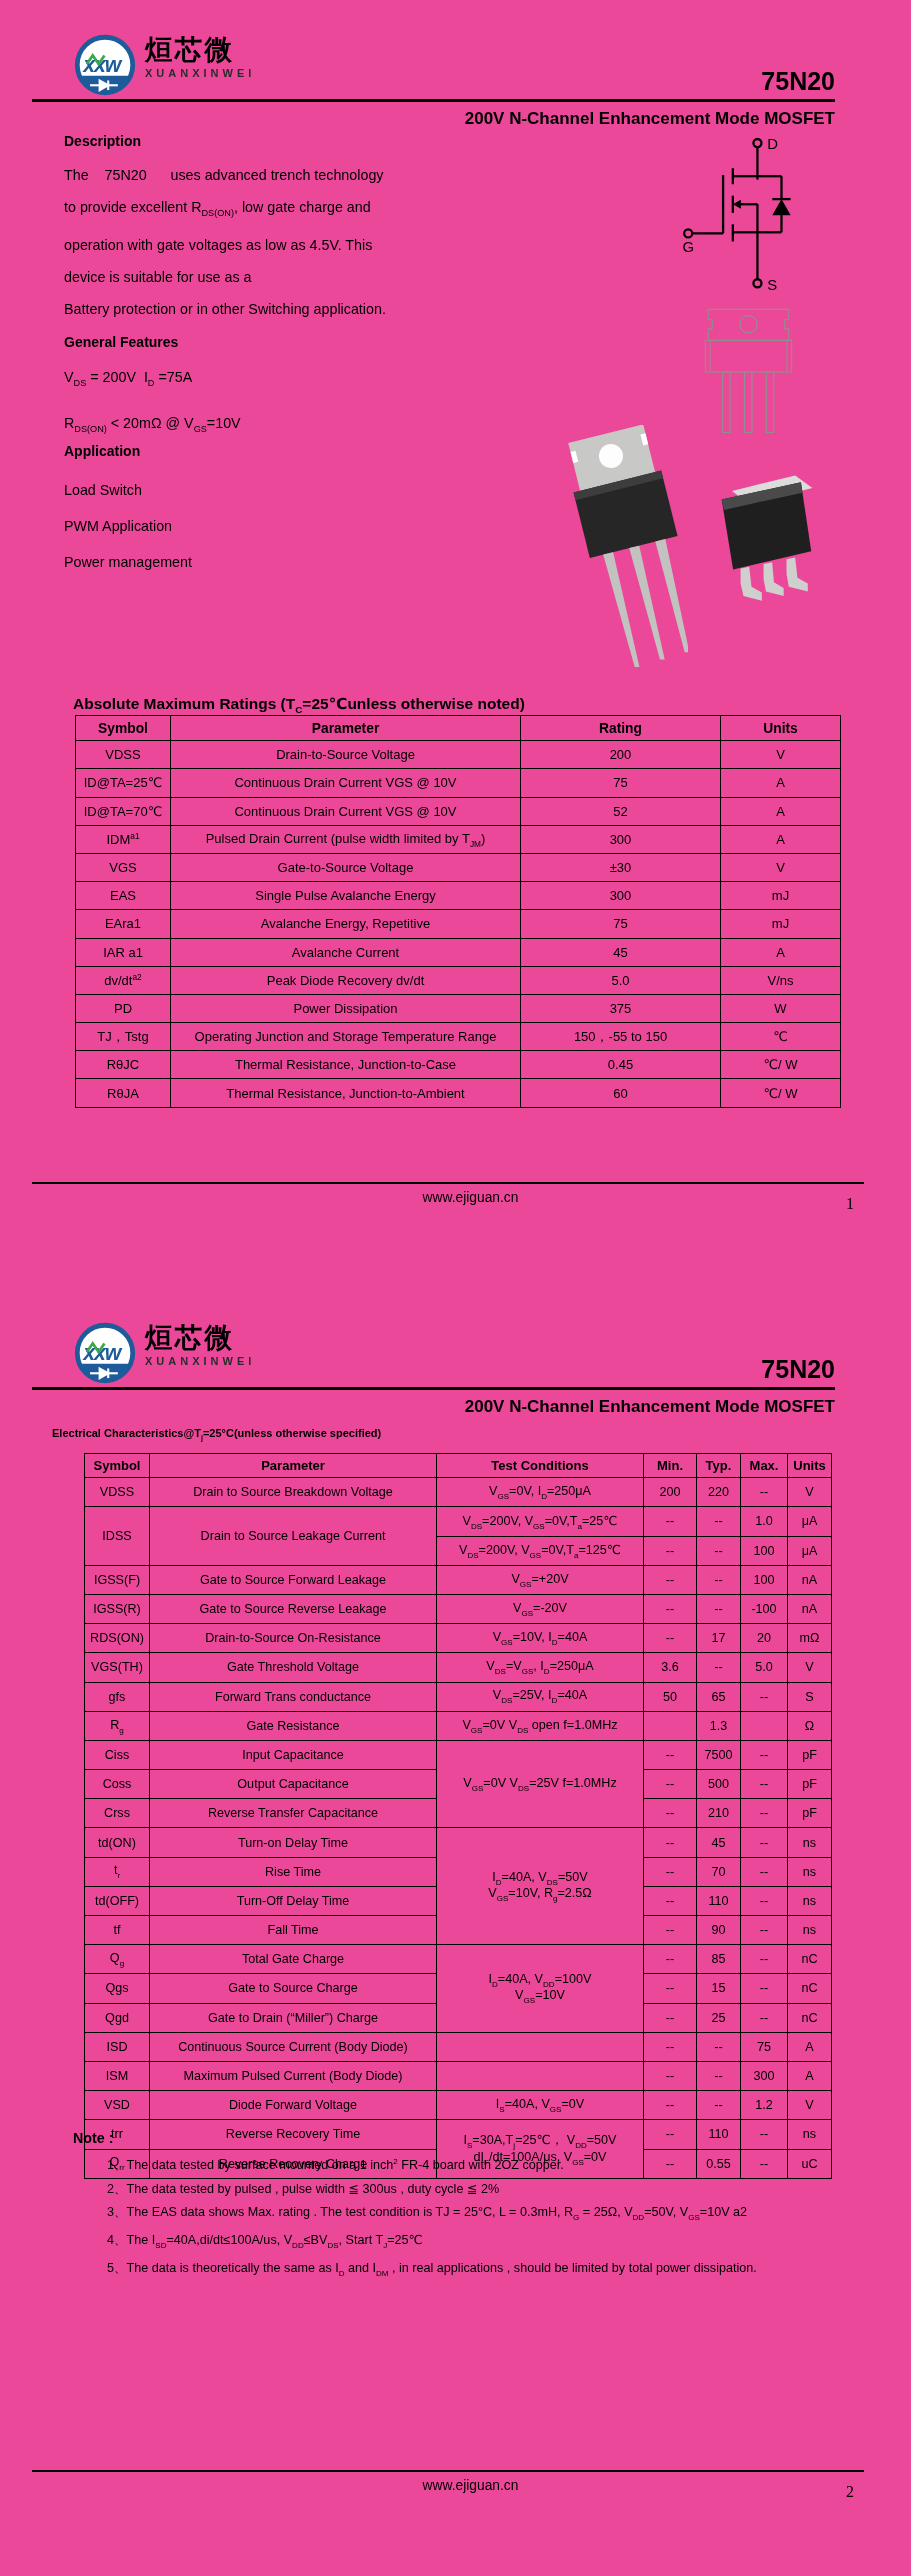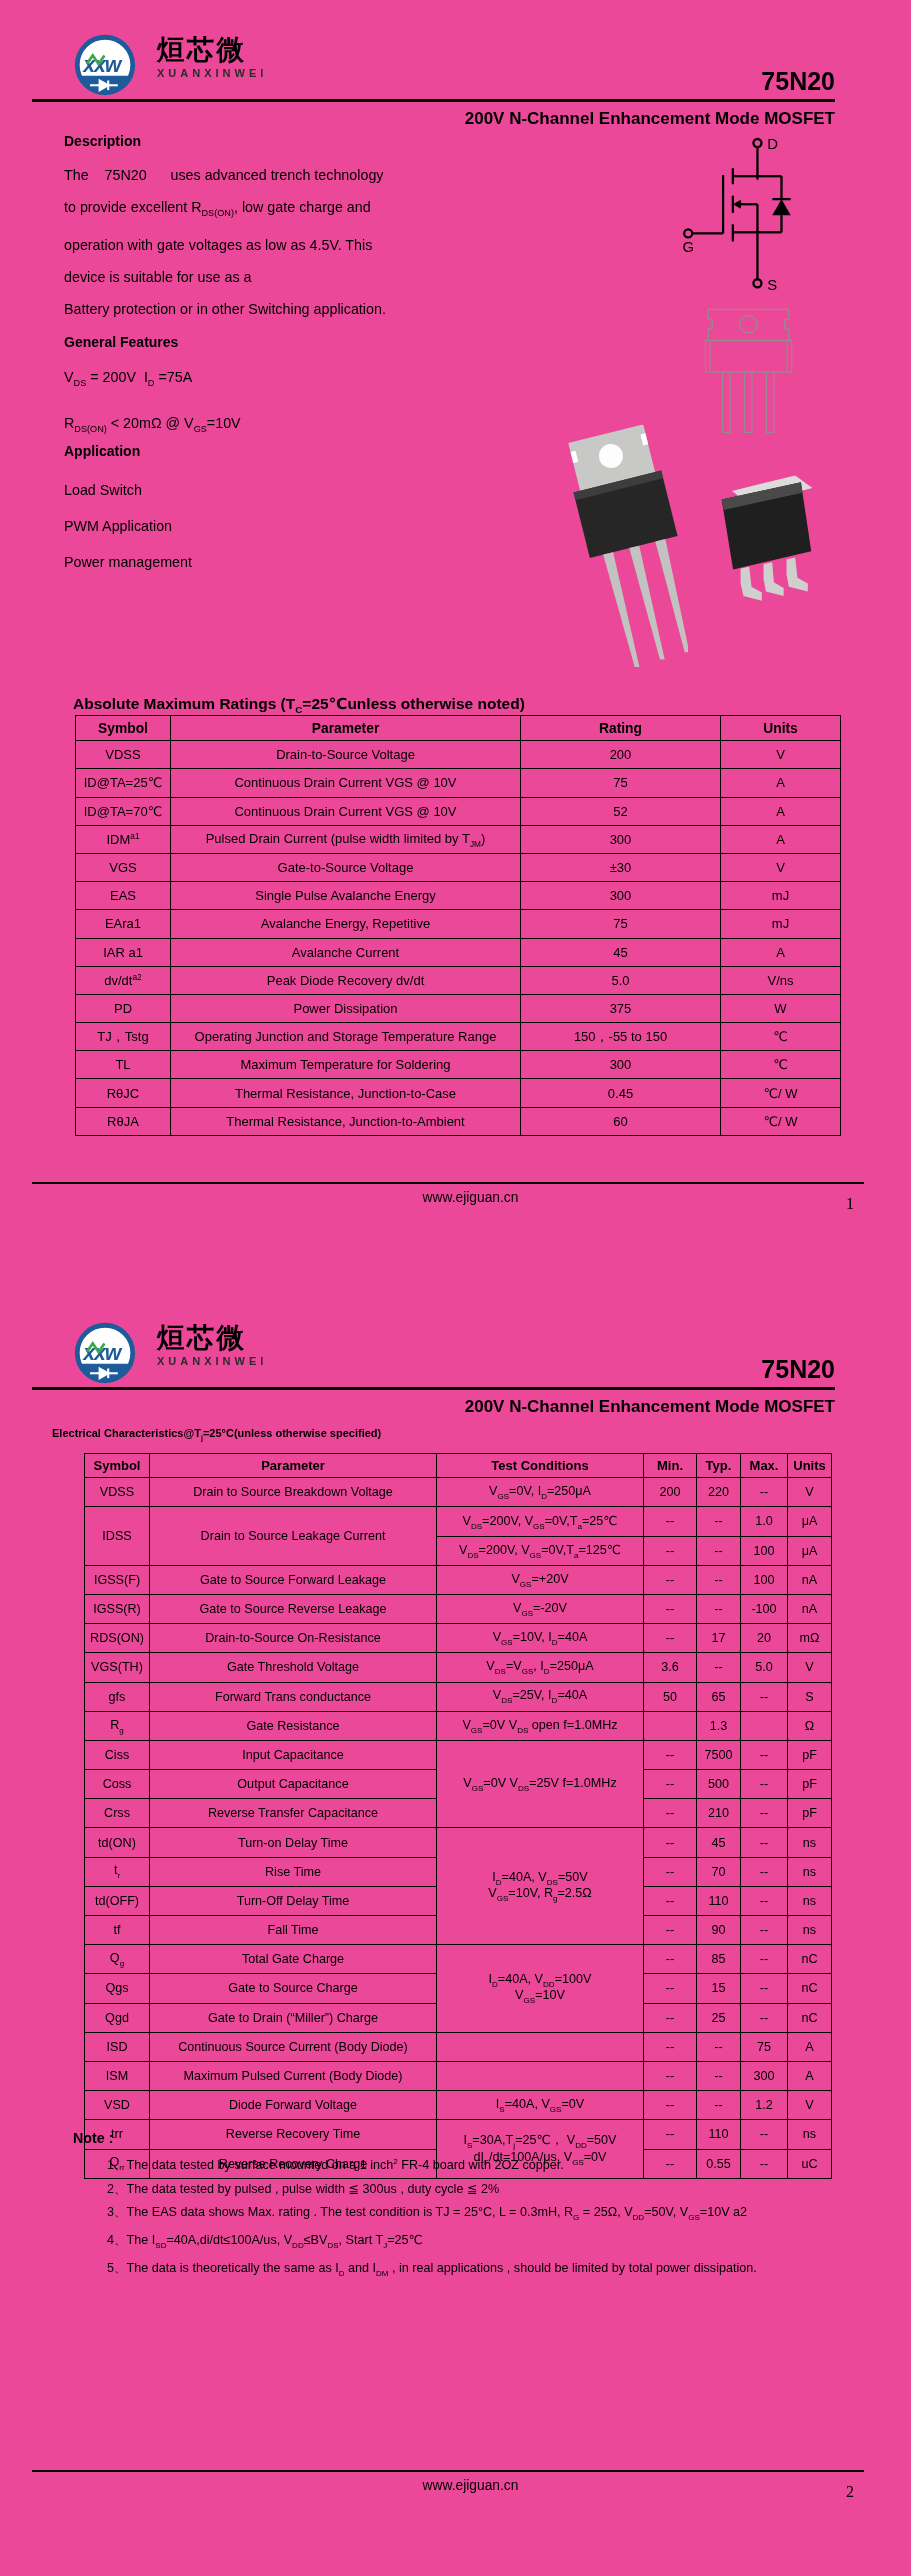--- a/index.html
+++ b/index.html
@@ -3,21 +3,21 @@
 <meta charset="utf-8">
 <style>
   html,body{margin:0;padding:0;background:#fff;}
   body{width:911px;font-family:"Liberation Sans","DejaVu Sans",sans-serif;color:#000;}
   .page{position:relative;width:911px;height:1288px;background:#ec4899;overflow:hidden;}
   .abs{position:absolute;}
 
   
   .logo{left:73px;top:33px;display:flex;align-items:flex-start;}
   .logo-mark{width:64px;height:64px;}
-  .logo-text{margin-left:20px;padding-top:2.3px;}
+  .logo-text{margin-left:8px;padding-top:2.3px;}
   .logo-cn{font-size:27.5px;font-weight:bold;letter-spacing:2.3px;line-height:1.1;}
   .logo-en{font-size:11px;font-weight:bold;letter-spacing:4px;color:#2b2b2b;margin-top:1.1px;}
   .part-number{right:76px;top:69px;font-size:25px;font-weight:bold;line-height:1;}
   .header-rule{left:32px;top:99px;width:803px;height:2.9px;background:#000;}
   .subtitle{right:76px;top:109px;font-size:17px;font-weight:bold;}
 
   
   .sec-title{font-size:14px;font-weight:bold;}
   .body-lines div{font-size:14.3px;white-space:pre-wrap;}
   .desc-lines div{line-height:32px;}
@@ -246,26 +246,20 @@
           <td>375</td>
           <td>W</td>
         </tr>
         <tr>
           <td>TJ，Tstg</td>
           <td>Operating Junction and Storage Temperature Range</td>
           <td>150，-55 to 150</td>
           <td>℃</td>
         </tr>
         <tr>
-          <td>TL</td>
-          <td>Maximum Temperature for Soldering</td>
-          <td>300</td>
-          <td>℃</td>
-        </tr>
-        <tr>
           <td>RθJC</td>
           <td>Thermal Resistance, Junction-to-Case</td>
           <td>0.45</td>
           <td>℃/ W</td>
         </tr>
         <tr>
           <td>RθJA</td>
           <td>Thermal Resistance, Junction-to-Ambient</td>
           <td>60</td>
           <td>℃/ W</td>

